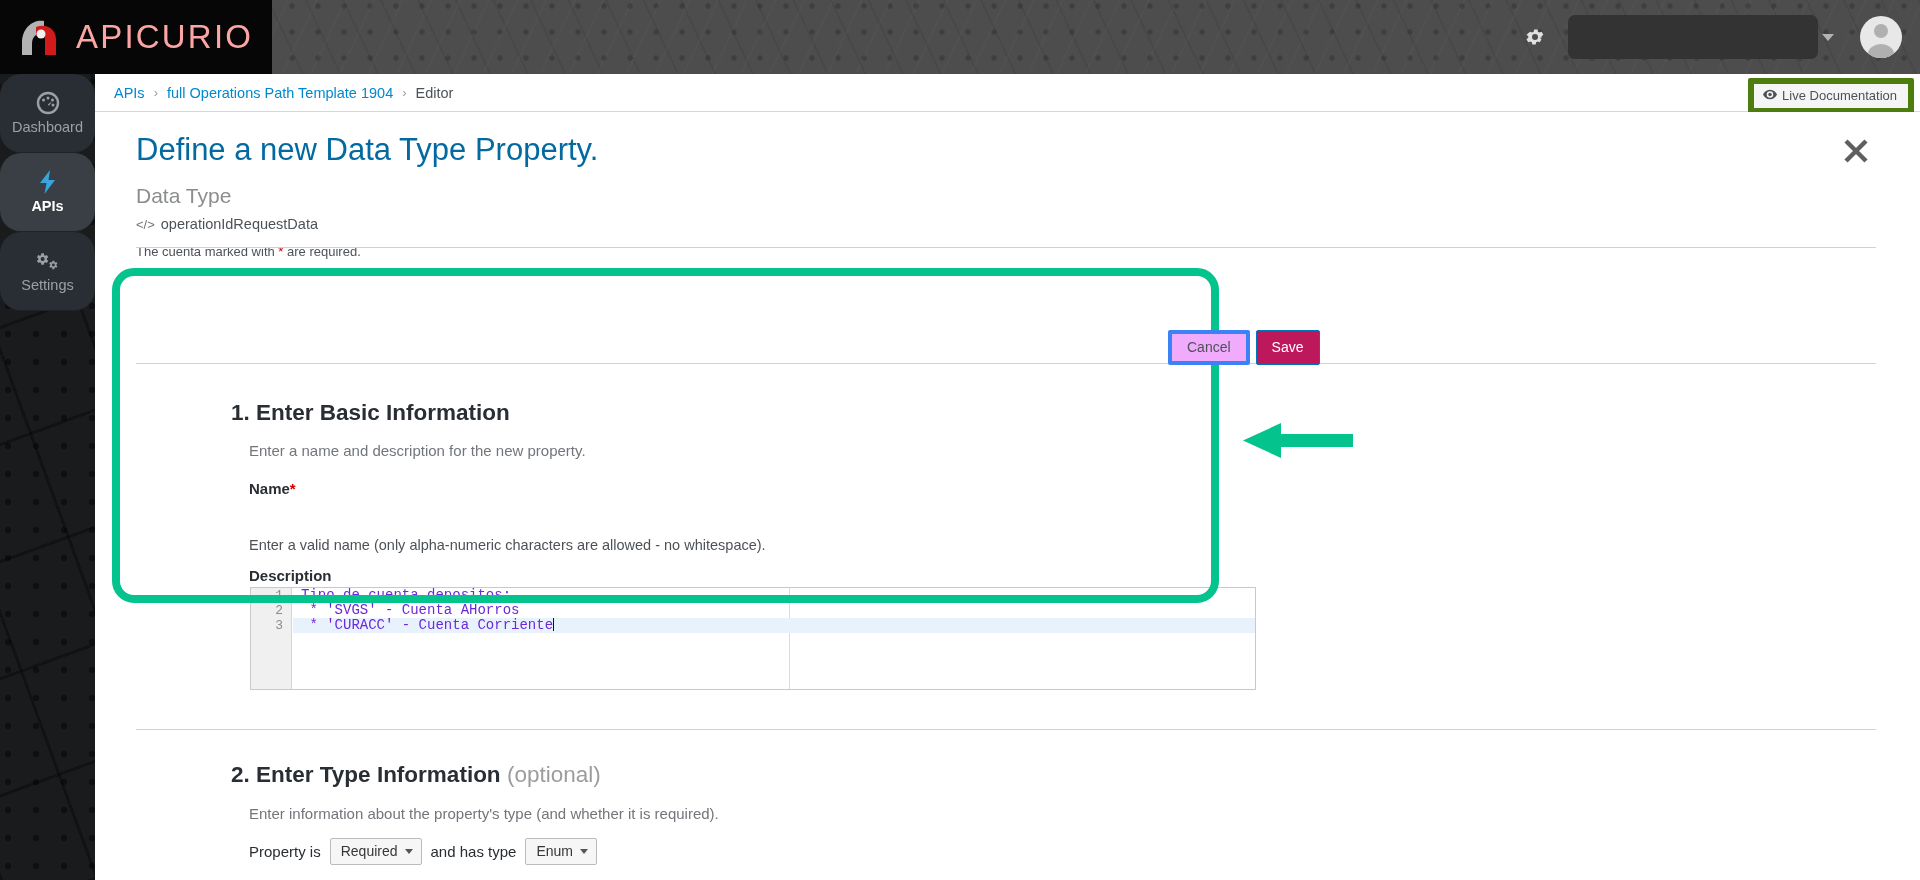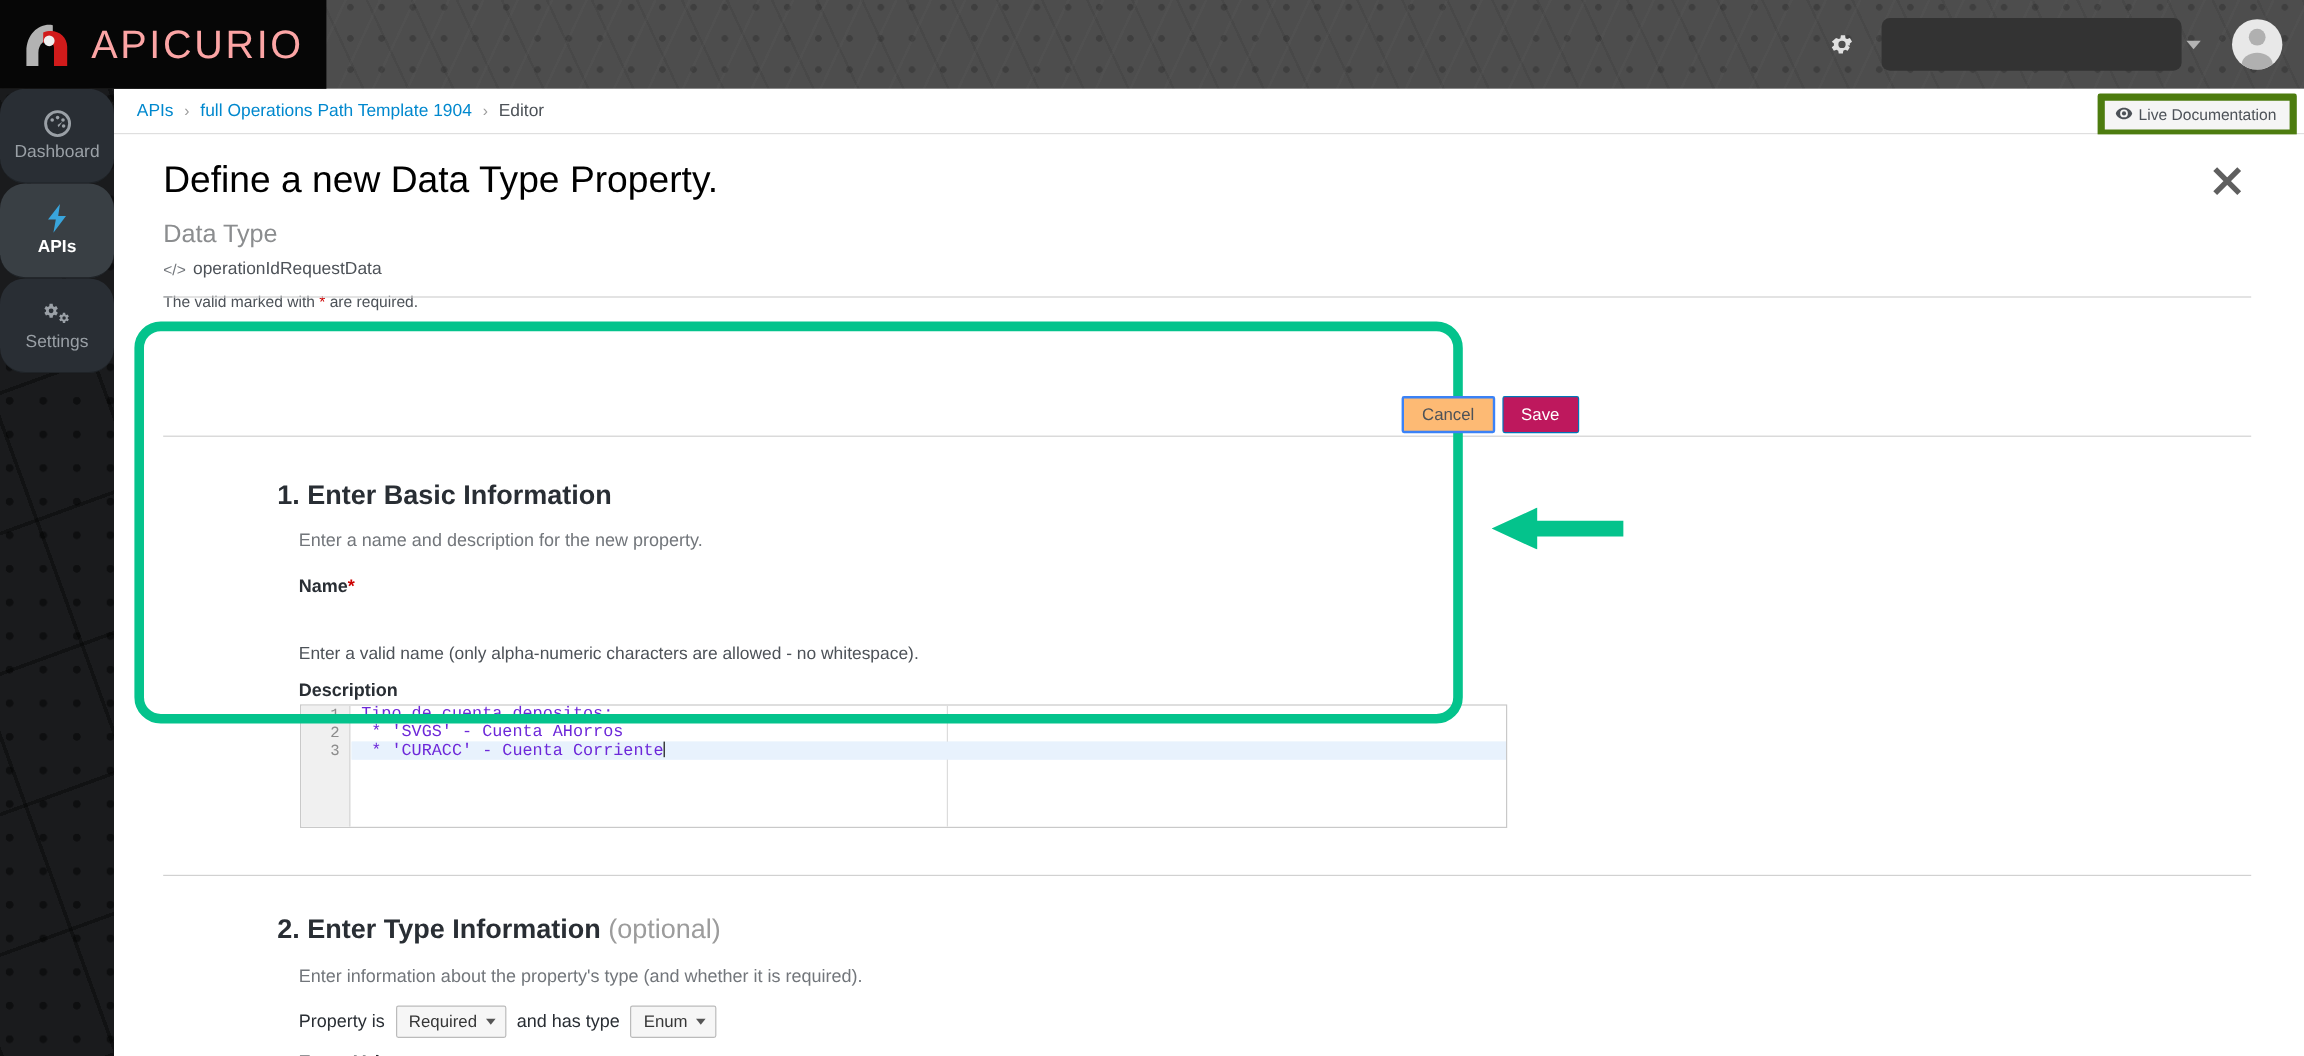--- a/index.html
+++ b/index.html
@@ -97,21 +97,21 @@
   .content {
     position: absolute; top: 112px; left: 95px; width: 1825px; height: 768px;
     background: #fff; overflow: hidden;
   }
   .close-x {
     position: absolute; right: 47px; top: 22px; width: 34px; height: 34px;
     cursor: pointer; display:flex; align-items:center; justify-content:center;
   }
   .page-title {
     position: absolute; left: 41px; top: 20px;
-    font-size: 31px; font-weight: 400; color: #000000;
+    font-size: 31px; font-weight: 400; color: #0369a1;
   }
   .sub-title {
     position: absolute; left: 41px; top: 72px;
     font-size: 21px; color: #8b8d8f; font-weight: 400;
   }
   .sub-sub {
     position: absolute; left: 41px; top: 104px;
     font-size: 14.5px; color: #4d5258;
     display: flex; align-items: center; gap: 6px;
   }
@@ -122,21 +122,21 @@
   }
   .req-star { color: #cc0000; }
   .top-actions {
     position: absolute; left: 1073px; top: 218px;
     display: flex; gap: 6px; z-index: 5;
   }
   .btn {
     font-size: 14px; padding: 5px 15px 6px; border-radius: 2px; cursor: pointer;
     font-family: "Liberation Sans", sans-serif;
   }
-  .btn-default { background: #fdba74; border: 2px solid #3b82f6; color: #4d5258; }
+  .btn-default { background: #f0abfc; border: 4px solid #3b82f6; color: #4d5258; }
   .btn-primary { background: #be185d; border: 1px solid #0076b8; color: #fff; }
   .hr-line {
     position: absolute; left: 41px; width: 1740px; height: 1px; background: #d1d1d1;
   }
 
   
   .section1-highlight {
     position: absolute; left: 112px; top: 268px; width: 1107px; height: 335px;
     border: 8px solid #04c38c; border-radius: 22px; pointer-events: none; z-index: 4;
   }
@@ -296,21 +296,21 @@
     </svg>
   </span>
 
   <div class="page-title">Define a new Data Type Property.</div>
   <div class="sub-title">Data Type</div>
   <div class="sub-sub">
     <span class="code-brackets">&lt;/&gt;</span>
     <span>operationIdRequestData</span>
   </div>
   <div class="required-note">
-    <span>The valid marked with </span><span class="req-star">*</span><span> are required.</span>
+    <span>The cuenta marked with </span><span class="req-star">*</span><span> are required.</span>
   </div>
 
   <div class="top-actions">
     <button class="btn btn-default">Cancel</button>
     <button class="btn btn-primary">Save</button>
   </div>
 
   <div class="hr-line" style="top:135px;"></div>
   <div class="hr-line" style="top:251px;"></div>
 

